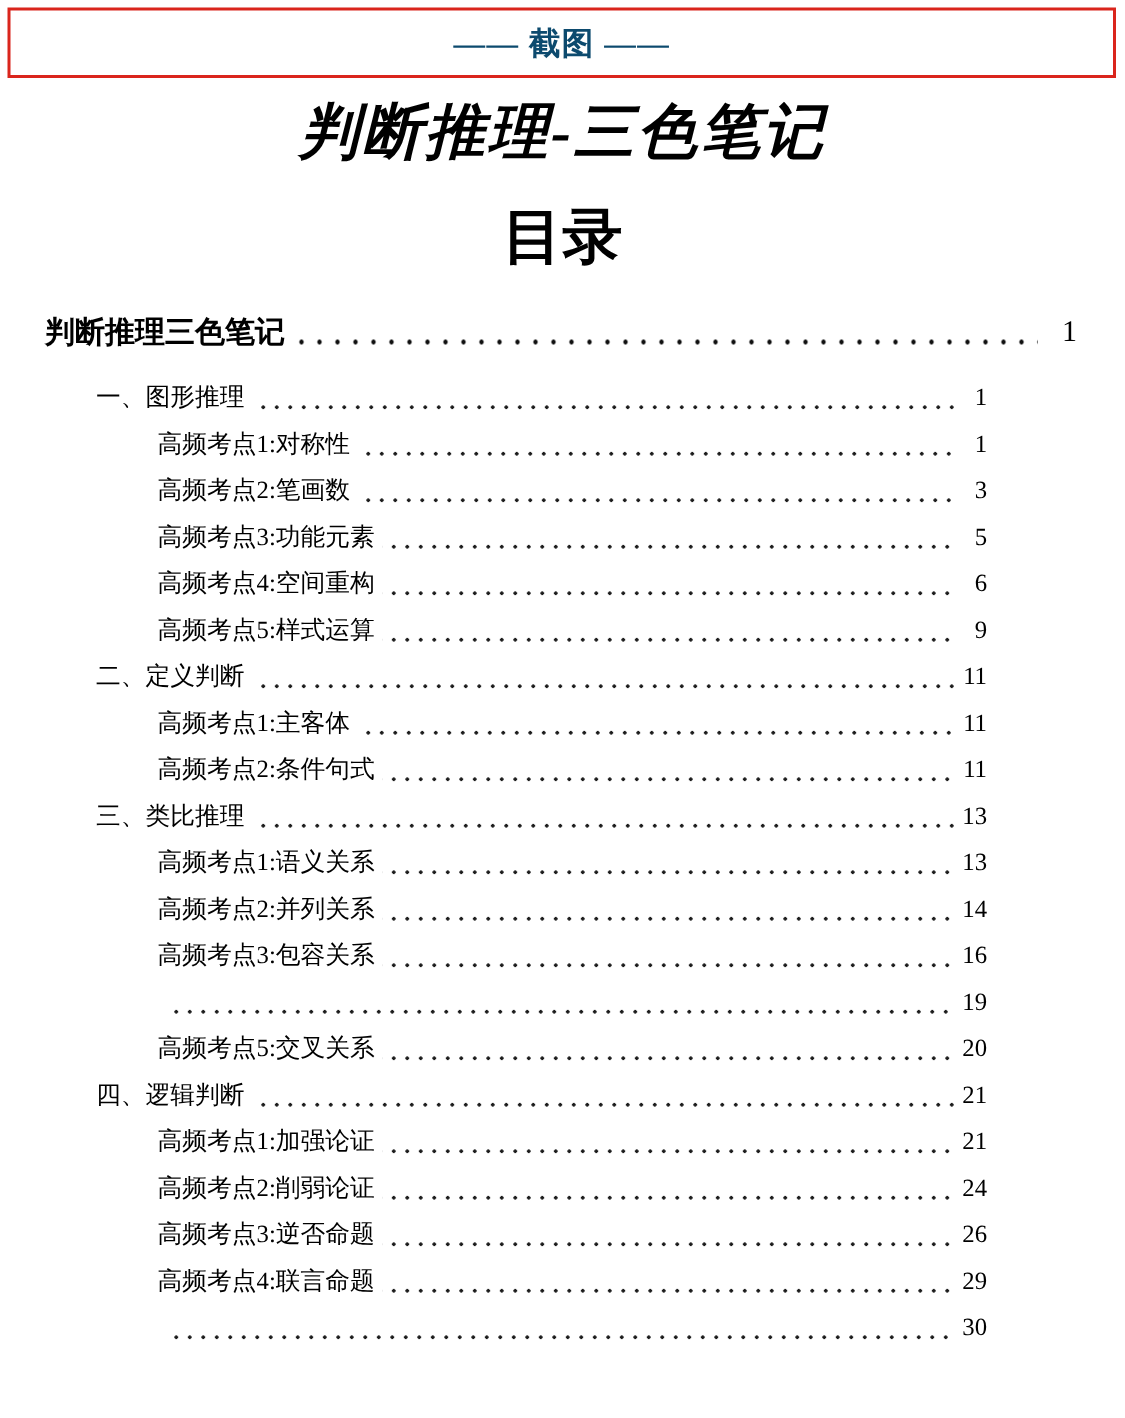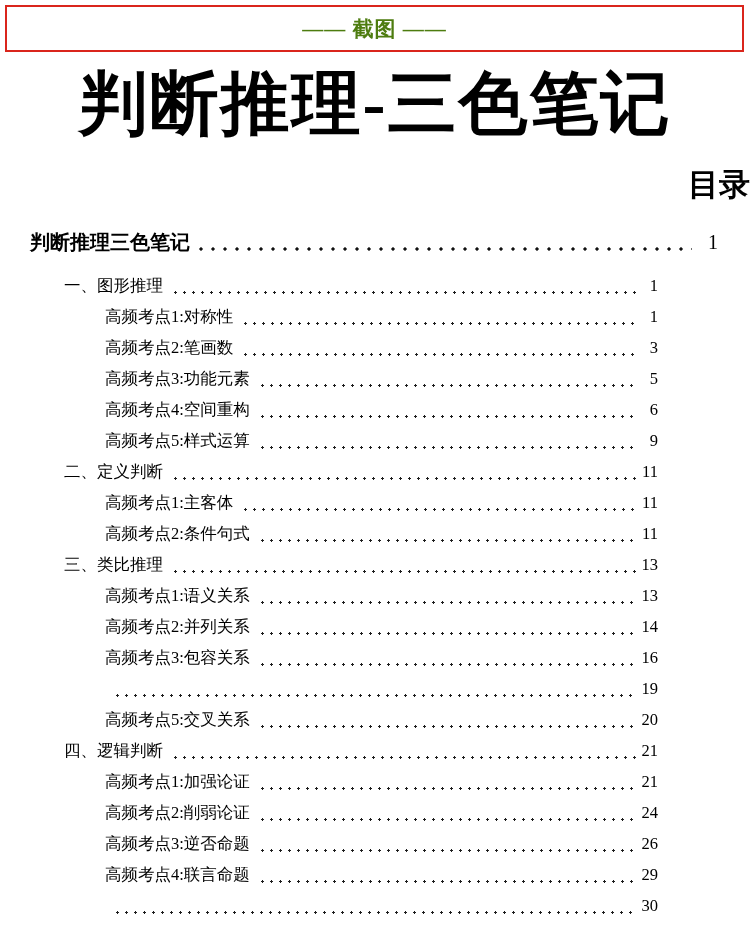--- a/index.html
+++ b/index.html
@@ -19,30 +19,31 @@
   }
   .banner-label {
     color: #e31e1e;
     font-weight: bold;
     font-size: 21px;
     letter-spacing: 1px;
   }
   .doc-title {
     margin-top: 13px;
     text-align: center;
-    font-size: 69px;
+    font-size: 40px;
     line-height: 1.14;
     font-weight: bold;
     letter-spacing: 2px;
     white-space: nowrap;
+    font-style: italic;
   }
   .toc-heading {
     margin-top: 21px;
-    text-align: right;
-    font-size: 31px;
+    text-align: center;
+    font-size: 40px;
     line-height: 1.3;
     font-weight: bold;
     font-family: "Liberation Sans", "DejaVu Sans", sans-serif;
   }
   .toc-root {
     display: flex; align-items: center;
     margin-top: 24px;
     padding: 0 32px 0 30px;
     height: 28px;
     font-size: 20px;
@@ -88,21 +89,21 @@
   .toc-row .toc-page {
     min-width: 22px;
     text-align: right;
     font-family: "Liberation Serif", "DejaVu Serif", serif;
   }
 </style>
 </head>
 <body>
 
 <div class="banner" style="border-color: rgb(218, 37, 28);">
-  <span class="banner-label" style="color: #4d7c0f;">—— 截图 ——</span>
+  <span class="banner-label" style="color: #0c4a6e;">—— 截图 ——</span>
 </div>
 
 <div class="doc-title">判断推理-三色笔记</div>
 
 <div class="toc-heading">目录</div>
 
 <div class="toc-root">
   <span class="toc-label">判断推理三色笔记</span>
   <span class="toc-dots"></span>
   <span class="toc-page">1</span>

